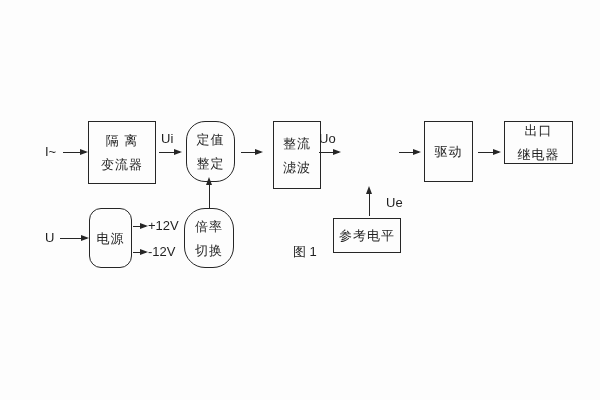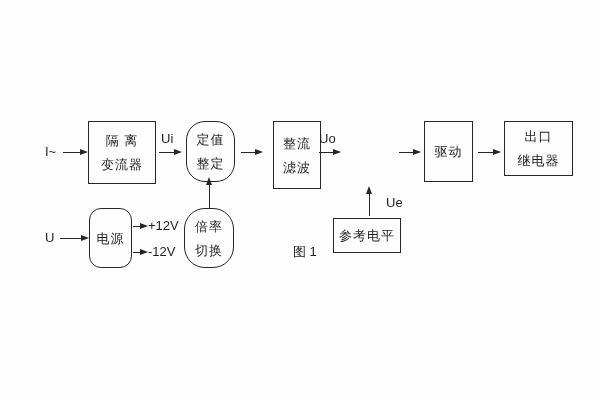--- a/index.html
+++ b/index.html
@@ -84,21 +84,21 @@
   <div class="block" style="left:265px;top:121px;width:48px;height:68px;margin-left:8px;">
     <span>整流</span>
     <span>滤波</span>
   </div>
 
 
   <div class="block" style="left:424px;top:121px;width:49px;height:61px;text-align:center;">
     <span>驱动</span>
   </div>
 
-  <div class="block" style="left:504px;top:121px;width:69px;height:55px;">
+  <div class="block" style="left:504px;top:121px;width:69px;height:43px;">
     <span>出口</span>
     <span>继电器</span>
   </div>
 
   <div class="block" style="left:89px;top:208px;width:43px;height:60px;border-radius:12px;">
     <span>电源</span>
   </div>
 
   <div class="block" style="left:184px;top:208px;width:50px;height:60px;border-radius:21px;">
     <span>倍率</span>

